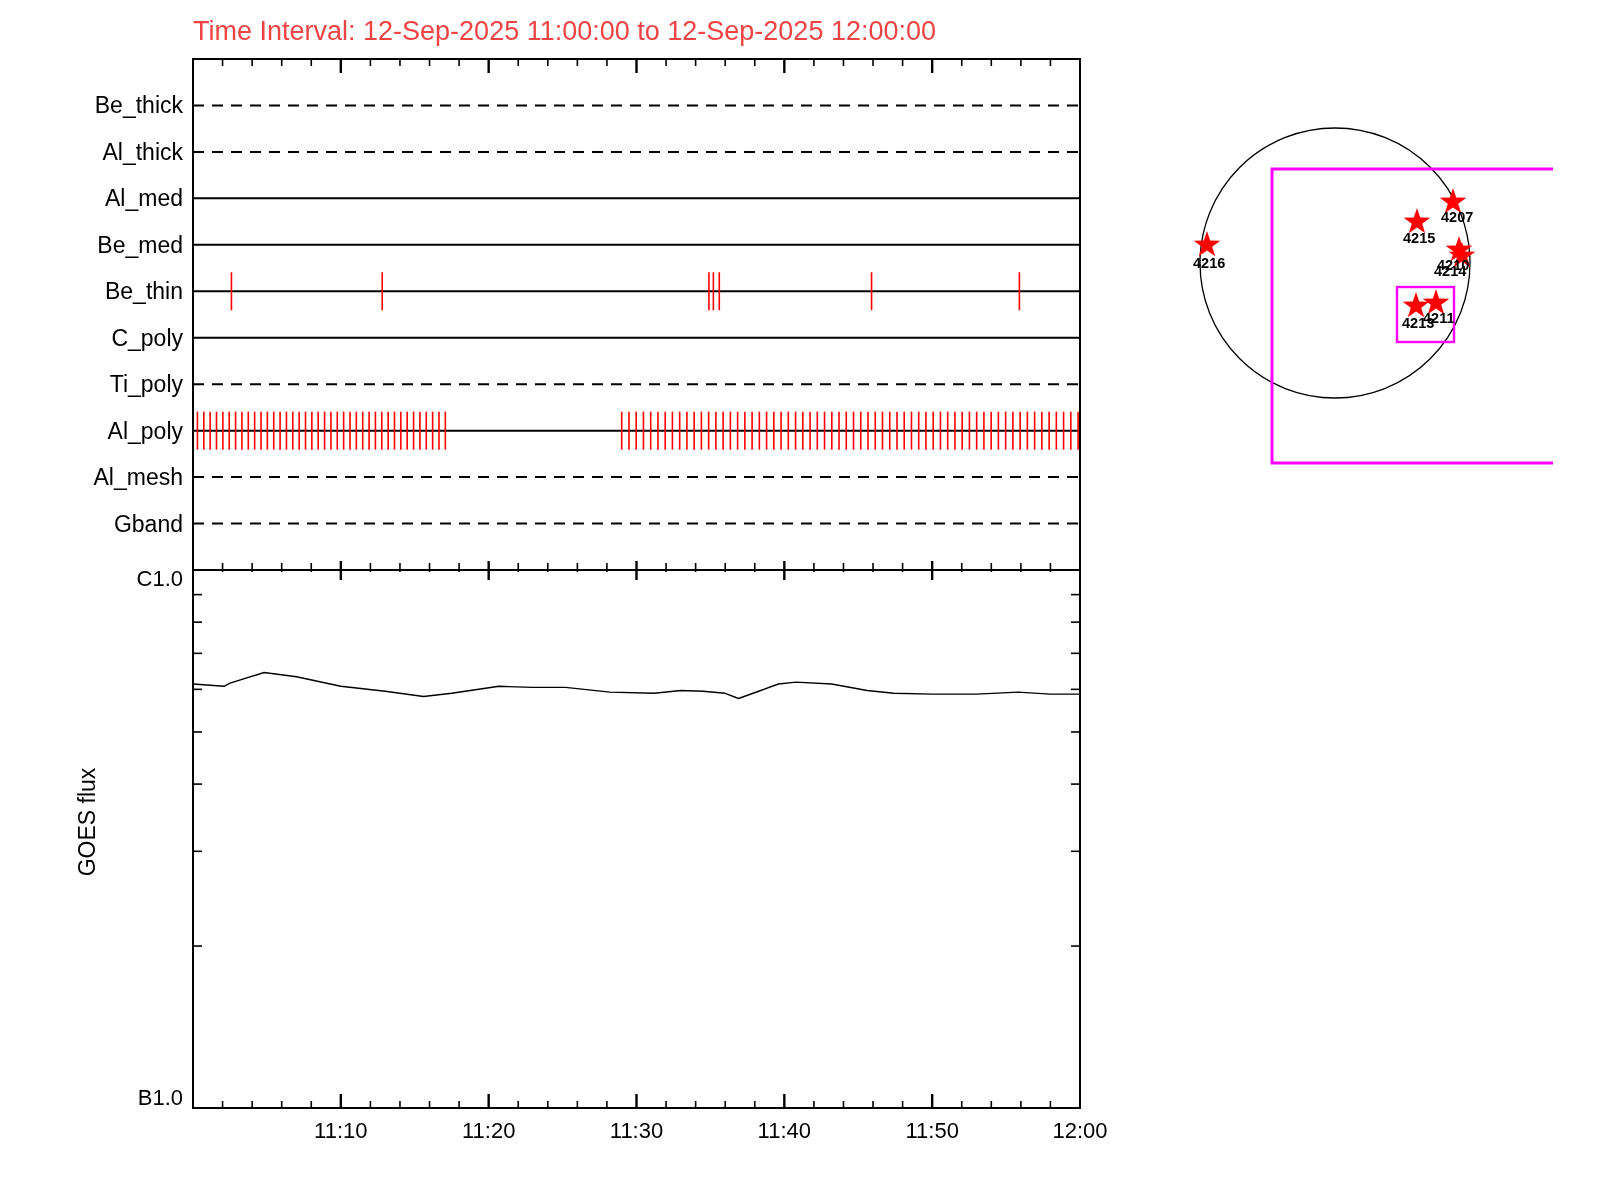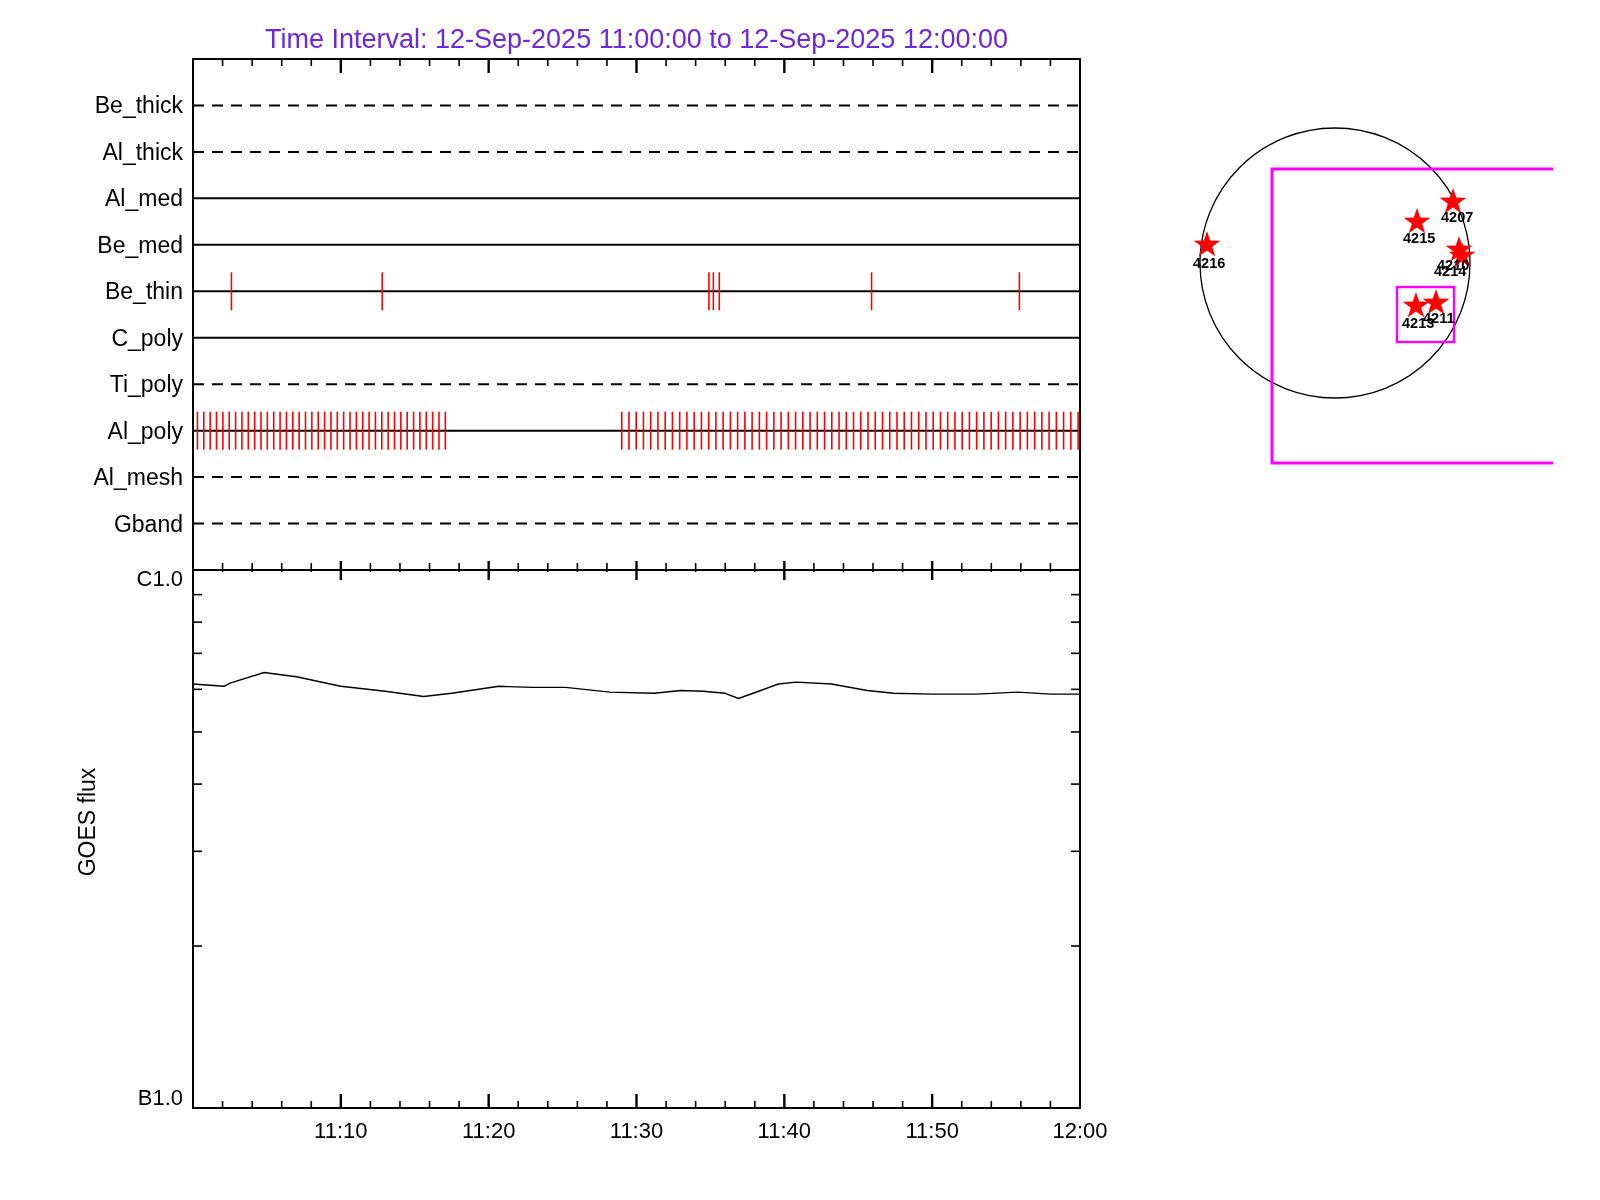--- a/index.html
+++ b/index.html
@@ -1,19 +1,19 @@
 <!DOCTYPE html>
 <html><head>
 <meta charset="utf-8">
 <style>
   html,body{margin:0;padding:0;background:#ffffff;}
   #stage{position:relative;width:1600px;height:1200px;background:#ffffff;
          font-family:"Liberation Sans", sans-serif;overflow:hidden;}
-  #chart-title{position:absolute;left:193px;top:24px;width:887px;text-align:center;
-               font-size:27px;color:#6d28d9;letter-spacing:0px;white-space:nowrap;}
+  #chart-title{position:absolute;left:193px;top:16px;width:887px;
+               font-size:27px;color:#ef4444;letter-spacing:0px;white-space:nowrap;}
   svg text{font-family:"Liberation Sans", sans-serif;}
 </style>
 </head>
 <body>
 
 <div id="stage">
   <div id="chart-title">Time Interval: 12-Sep-2025 11:00:00 to 12-Sep-2025 12:00:00</div>
   <svg id="plot" width="1600" height="1200" viewBox="0 0 1600 1200">
       <g>
         <rect x="193" y="59" width="887" height="511" fill="none" stroke="#000000" stroke-width="2"></rect>

